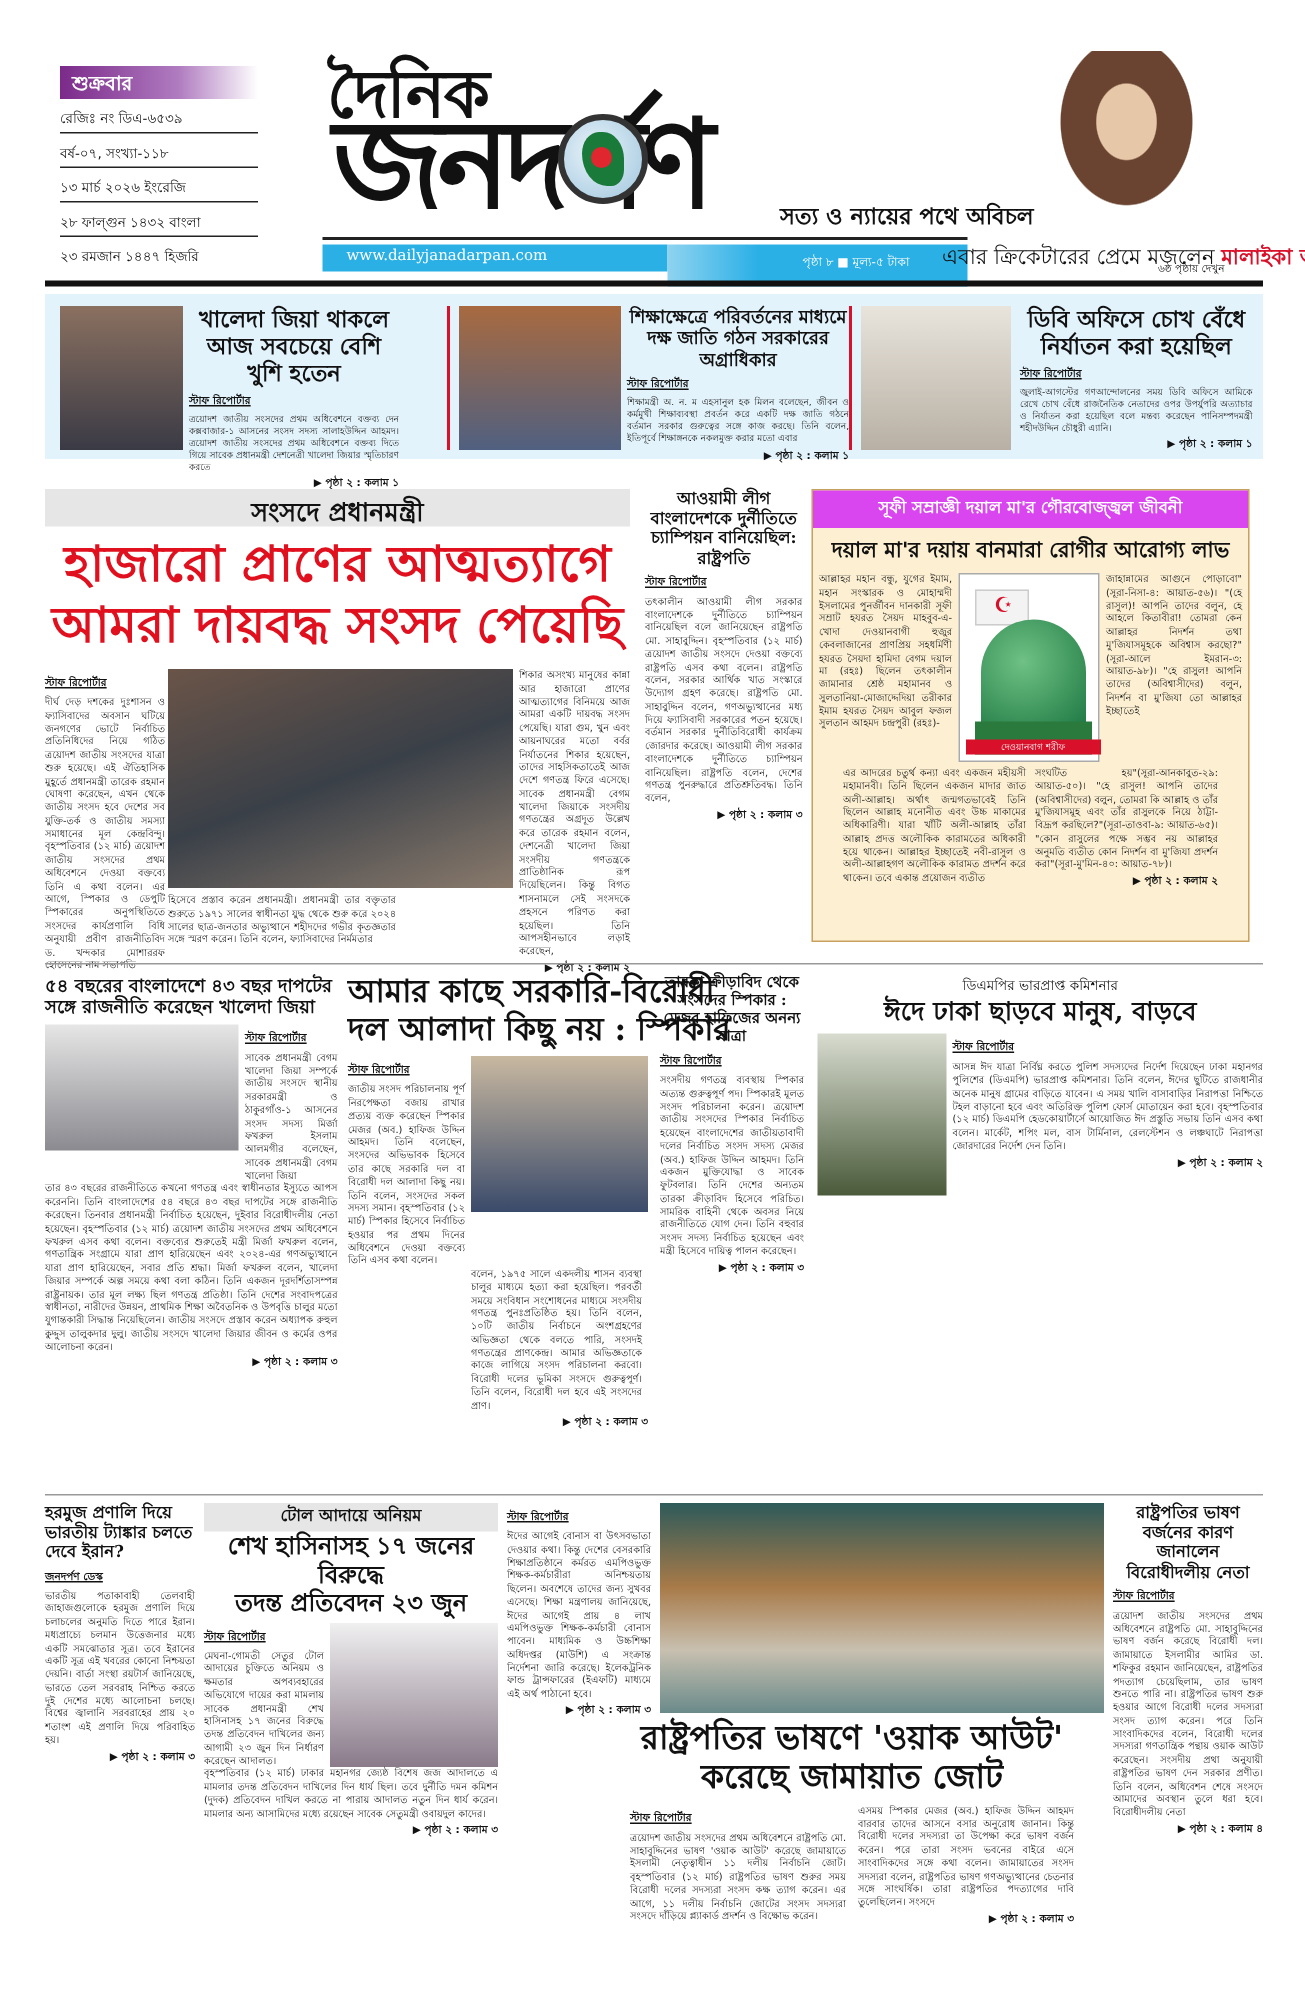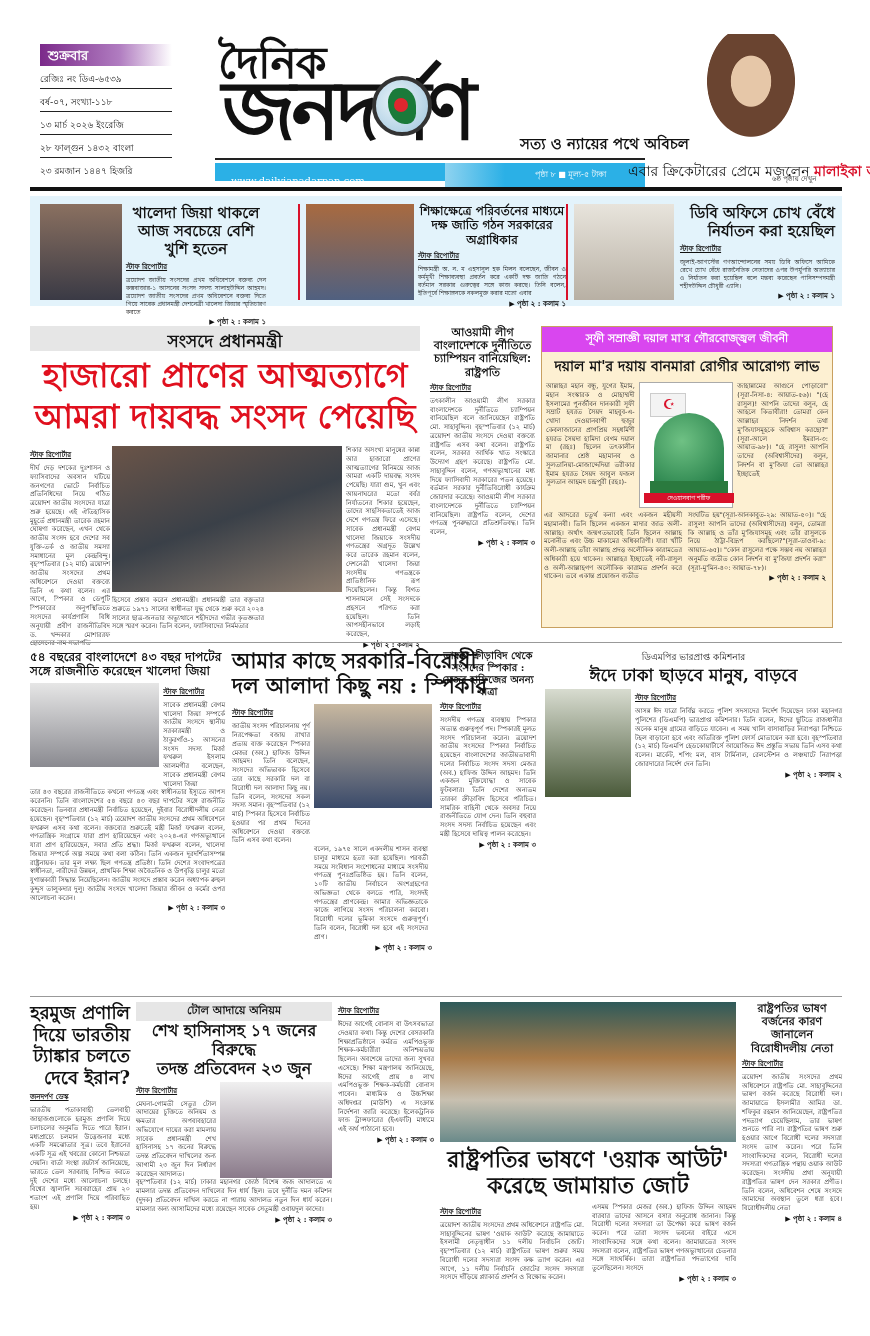--- a/index.html
+++ b/index.html
@@ -8,21 +8,21 @@
 
 .dayband{left:40px;top:44px;width:132px;height:22px;background:linear-gradient(90deg,#7b2a8a 0%,#b07cc0 60%,#fff 100%);color:#fff;font-size:13px;padding:2px 8px;font-weight:bold}
 .meta-row{left:40px;width:132px;height:23px;font-size:9px;padding-top:6px;border-bottom:1.5px solid #222}
 .logo-small{left:218px;top:30px;font-size:44px;font-weight:bold;font-family:"DejaVu Serif",serif;letter-spacing:-1px}
 .logo-big{left:222px;top:70px;font-size:82px;font-weight:900;font-family:"DejaVu Sans",sans-serif;letter-spacing:-4px;line-height:1}
 .flag-circle{left:372px;top:76px;width:60px;height:60px;border-radius:50%;border:4px solid #333;background:radial-gradient(circle at 40% 40%,#e9f3f9,#9fc6de);display:flex;align-items:center;justify-content:center}
 .flag-map{width:28px;height:36px;background:#1a7a3a;border-radius:40% 50% 30% 60%;position:relative}
 .flag-map:after{content:"";position:absolute;left:6px;top:10px;width:14px;height:14px;border-radius:50%;background:#e0262f}
 .tagline{left:520px;top:132px;font-size:15px;font-weight:bold;font-family:"DejaVu Serif",serif}
 .rule-thin{left:215px;top:158px;width:430px;height:2px;background:#222}
-.urlbar{left:215px;top:163px;width:230px;height:18px;background:#2bb0e6;color:#fff;font-size:10px;font-family:"DejaVu Serif",serif;padding:12px 0 0 16px}
+.urlbar{left:215px;top:163px;width:230px;height:18px;background:#2bb0e6;color:#fff;font-size:10px;font-family:"DejaVu Serif",serif;padding:2px 0 0 16px}
 .pricebar{left:445px;top:163px;width:200px;height:28px;background:linear-gradient(90deg,#8fd3f0 0%,#2bb0e6 30%);color:#fff;font-size:8px;padding:5px 0 0 90px}
 .rule-thick{left:30px;top:187px;width:812px;height:4px;background:#111}
 .celeb-photo{left:695px;top:34px;width:112px;height:118px;background:radial-gradient(ellipse at 50% 40%,#e6c7a8 0 25%,#6a4430 26% 55%,#fff 56%)}
 .celeb-cap{left:628px;top:160px;font-size:14px;white-space:nowrap}
 .celeb-cap b{color:#d9102a}
 .celeb-see{left:772px;top:173px;font-size:7px}
 
 .strip{left:30px;top:196px;width:812px;height:110px;background:#e3f3fb}
 .vred{width:2px;background:#d9102a}
 .photo{background:#7d6a5a}
@@ -82,21 +82,21 @@
 <div class="abs photo" style="left:306px;top:204px;width:108px;height:96px;background:linear-gradient(#a86a40,#506080)"></div>
 <div class="abs" style="left:418px;top:204px;width:148px">
   <div class="hd" style="font-size:12px;text-align:center">শিক্ষাক্ষেত্রে পরিবর্তনের মাধ্যমে দক্ষ জাতি গঠন সরকারের অগ্রাধিকার</div>
   <div class="rep">স্টাফ রিপোর্টার</div>
   <div class="body" style="font-size:6px">শিক্ষামন্ত্রী অ. ন. ম এহসানুল হক মিলন বলেছেন, জীবন ও কর্মমুখী শিক্ষাব্যবস্থা প্রবর্তন করে একটি দক্ষ জাতি গঠনে বর্তমান সরকার গুরুত্বের সঙ্গে কাজ করছে। তিনি বলেন, ইতিপূর্বে শিক্ষাঙ্গনকে নকলমুক্ত করার মতো এবার</div>
   <div class="cont">▶ পৃষ্ঠা ২ : কলাম ১</div>
 </div>
 <div class="abs vred" style="left:566px;top:204px;height:96px"></div>
 <div class="abs photo" style="left:574px;top:204px;width:100px;height:96px;background:linear-gradient(#e8e4dc,#b8b0a4)"></div>
 <div class="abs" style="left:680px;top:204px;width:155px">
-  <div class="hd" style="font-size:15px;text-align:right">ডিবি অফিসে চোখ বেঁধে নির্যাতন করা হয়েছিল</div>
+  <div class="hd" style="font-size:15px;text-align:center">ডিবি অফিসে চোখ বেঁধে নির্যাতন করা হয়েছিল</div>
   <div class="rep">স্টাফ রিপোর্টার</div>
   <div class="body" style="font-size:6px">জুলাই-আগস্টের গণআন্দোলনের সময় ডিবি অফিসে আমিকে রেখে চোখ বেঁধে রাজনৈতিক নেতাদের ওপর উপর্যুপরি অত্যাচার ও নির্যাতন করা হয়েছিল বলে মন্তব্য করেছেন পানিসম্পদমন্ত্রী শহীদউদ্দিন চৌধুরী এ্যানি।</div>
   <div class="cont">▶ পৃষ্ঠা ২ : কলাম ১</div>
 </div>
 
 <div class="abs kicker">সংসদে প্রধানমন্ত্রী</div>
 <div class="abs lead-red">
   <div>হাজারো প্রাণের আত্মত্যাগে</div>
   <div>আমরা দায়বদ্ধ সংসদ পেয়েছি</div>
 </div>
@@ -124,21 +124,21 @@
   <div style="display:flex;gap:4px;padding:0 4px">
     <div class="body" style="width:90px">আল্লাহর মহান বন্ধু, যুগের ইমাম, মহান সংস্কারক ও মোহাম্মদী ইসলামের পুনর্জীবন দানকারী সূফী সম্রাট হযরত সৈয়দ মাহবুব-এ-খোদা দেওয়ানবাগী হুজুর কেবলাজানের প্রাণপ্রিয় সহধর্মিণী হযরত সৈয়দা হামিদা বেগম দয়াল মা (রহঃ) ছিলেন তৎকালীন জামানার শ্রেষ্ঠ মহামানব ও সুলতানিয়া-মোজাদ্দেদিয়া তরীকার ইমাম হযরত সৈয়দ আবুল ফজল সুলতান আহমদ চন্দ্রপুরী (রহঃ)-</div>
     <div class="dome" style="width:96px;height:126px">
       <div class="flag-w"></div>
       <div class="dome-top" style="left:14px"></div>
       <div class="dome-base" style="left:10px"></div>
       <div class="dome-label" style="left:4px">দেওয়ানবাগ শরীফ</div>
     </div>
     <div class="body" style="width:92px">জাহান্নামের আগুনে পোড়াবো"(সূরা-নিসা-৪: আয়াত-৫৬)। "(হে রাসুল)! আপনি তাদের বলুন, হে আহলে কিতাবীরা! তোমরা কেন আল্লাহর নিদর্শন তথা মু'জিযাসমূহকে অবিশ্বাস করছো?" (সূরা-আলে ইমরান-৩: আয়াত-৯৮)। "হে রাসুল! আপনি তাদের (অবিশ্বাসীদের) বলুন, নিদর্শন বা মু'জিযা তো আল্লাহর ইচ্ছাতেই</div>
   </div>
-  <div style="display:flex;gap:6px;padding:3px 2px">
+  <div style="display:flex;gap:6px;padding:3px 20px">
     <div class="body" style="width:138px">এর আদরের চতুর্থ কন্যা এবং একজন মহীয়সী মহামানবী। তিনি ছিলেন একজন মাদার জাত অলী-আল্লাহ। অর্থাৎ জন্মগতভাবেই তিনি ছিলেন আল্লাহ মনোনীত এবং উচ্চ মাকামের অধিকারিণী। যারা খাঁটি অলী-আল্লাহ তাঁরা আল্লাহ প্রদত্ত অলৌকিক কারামতের অধিকারী হয়ে থাকেন। আল্লাহর ইচ্ছাতেই নবী-রাসুল ও অলী-আল্লাহগণ অলৌকিক কারামত প্রদর্শন করে থাকেন। তবে একান্ত প্রয়োজন ব্যতীত</div>
     <div style="width:138px">
       <div class="body">সংঘটিত হয়"(সূরা-আনকাবুত-২৯: আয়াত-৫০)। "হে রাসুল! আপনি তাদের (অবিশ্বাসীদের) বলুন, তোমরা কি আল্লাহ ও তাঁর মু'জিযাসমূহ এবং তাঁর রাসুলকে নিয়ে ঠাট্টা-বিদ্রূপ করছিলে?"(সূরা-তাওবা-৯: আয়াত-৬৫)। "কোন রাসুলের পক্ষে সম্ভব নয় আল্লাহর অনুমতি ব্যতীত কোন নিদর্শন বা মু'জিযা প্রদর্শন করা"(সূরা-মু'মিন-৪০: আয়াত-৭৮)।</div>
       <div class="cont">▶ পৃষ্ঠা ২ : কলাম ২</div>
     </div>
   </div>
 </div>
 
 <div class="abs hr" style="left:30px;top:642px;width:812px"></div>
 
@@ -189,21 +189,21 @@
       <div class="rep">স্টাফ রিপোর্টার</div>
       <div class="body">আসন্ন ঈদ যাত্রা নির্বিঘ্ন করতে পুলিশ সদস্যদের নির্দেশ দিয়েছেন ঢাকা মহানগর পুলিশের (ডিএমপি) ভারপ্রাপ্ত কমিশনার। তিনি বলেন, ঈদের ছুটিতে রাজধানীর অনেক মানুষ গ্রামের বাড়িতে যাবেন। এ সময় খালি বাসাবাড়ির নিরাপত্তা নিশ্চিতে টহল বাড়ানো হবে এবং অতিরিক্ত পুলিশ ফোর্স মোতায়েন করা হবে। বৃহস্পতিবার (১২ মার্চ) ডিএমপি হেডকোয়ার্টার্সে আয়োজিত ঈদ প্রস্তুতি সভায় তিনি এসব কথা বলেন। মার্কেট, শপিং মল, বাস টার্মিনাল, রেলস্টেশন ও লঞ্চঘাটে নিরাপত্তা জোরদারের নির্দেশ দেন তিনি।</div>
       <div class="cont">▶ পৃষ্ঠা ২ : কলাম ২</div>
     </div>
   </div>
 </div>
 
 <div class="abs hr" style="left:30px;top:996px;width:812px"></div>
 
 <div class="abs" style="left:30px;top:1002px;width:100px">
-  <div class="hd" style="font-size:18px;text-align:right">হরমুজ প্রণালি দিয়ে ভারতীয় ট্যাঙ্কার চলতে দেবে ইরান?</div>
+  <div class="hd" style="font-size:11px;text-align:left">হরমুজ প্রণালি দিয়ে ভারতীয় ট্যাঙ্কার চলতে দেবে ইরান?</div>
   <div class="rep">জনদর্পণ ডেস্ক</div>
   <div class="body">ভারতীয় পতাকাবাহী তেলবাহী জাহাজগুলোকে হরমুজ প্রণালি দিয়ে চলাচলের অনুমতি দিতে পারে ইরান। মধ্যপ্রাচ্যে চলমান উত্তেজনার মধ্যে একটি সমঝোতার সূত্র। তবে ইরানের একটি সূত্র এই খবরের কোনো নিশ্চয়তা দেয়নি। বার্তা সংস্থা রয়টার্স জানিয়েছে, ভারতে তেল সরবরাহ নিশ্চিত করতে দুই দেশের মধ্যে আলোচনা চলছে। বিশ্বের জ্বালানি সরবরাহের প্রায় ২০ শতাংশ এই প্রণালি দিয়ে পরিবাহিত হয়।</div>
   <div class="cont">▶ পৃষ্ঠা ২ : কলাম ৩</div>
 </div>
 
 <div class="abs" style="left:136px;top:1002px;width:196px">
   <div class="grey-kick">টোল আদায়ে অনিয়ম</div>
   <div class="hd" style="font-size:16px;text-align:center">
     <div>শেখ হাসিনাসহ ১৭ জনের বিরুদ্ধে</div>
     <div>তদন্ত প্রতিবেদন ২৩ জুন</div>
@@ -219,21 +219,21 @@
   <div class="cont">▶ পৃষ্ঠা ২ : কলাম ৩</div>
 </div>
 
 <div class="abs" style="left:338px;top:1002px;width:96px">
   <div class="rep">স্টাফ রিপোর্টার</div>
   <div class="body">ঈদের আগেই বোনাস বা উৎসবভাতা দেওয়ার কথা। কিন্তু দেশের বেসরকারি শিক্ষাপ্রতিষ্ঠানে কর্মরত এমপিওভুক্ত শিক্ষক-কর্মচারীরা অনিশ্চয়তায় ছিলেন। অবশেষে তাদের জন্য সুখবর এসেছে। শিক্ষা মন্ত্রণালয় জানিয়েছে, ঈদের আগেই প্রায় ৪ লাখ এমপিওভুক্ত শিক্ষক-কর্মচারী বোনাস পাবেন। মাধ্যমিক ও উচ্চশিক্ষা অধিদপ্তর (মাউশি) এ সংক্রান্ত নির্দেশনা জারি করেছে। ইলেকট্রনিক ফান্ড ট্রান্সফারের (ইএফটি) মাধ্যমে এই অর্থ পাঠানো হবে।</div>
   <div class="cont">▶ পৃষ্ঠা ২ : কলাম ৩</div>
 </div>
 
 <div class="abs photo" style="left:440px;top:1002px;width:296px;height:140px;background:linear-gradient(#2e5a5a 0%,#a87a48 40%,#c8c0b0 70%,#6a8a8a 100%)"></div>
-<div class="abs" style="left:440px;top:1146px;width:296px">
+<div class="abs" style="left:420px;top:1146px;width:296px">
   <div class="hd" style="font-size:22px;text-align:center">
     <div>রাষ্ট্রপতির ভাষণে 'ওয়াক আউট'</div>
     <div>করেছে জামায়াত জোট</div>
   </div>
   <div style="display:flex;gap:8px;margin-top:4px">
     <div style="width:144px">
       <div class="rep">স্টাফ রিপোর্টার</div>
       <div class="body">ত্রয়োদশ জাতীয় সংসদের প্রথম অধিবেশনে রাষ্ট্রপতি মো. সাহাবুদ্দিনের ভাষণ 'ওয়াক আউট' করেছে জামায়াতে ইসলামী নেতৃত্বাধীন ১১ দলীয় নির্বাচনি জোট। বৃহস্পতিবার (১২ মার্চ) রাষ্ট্রপতির ভাষণ শুরুর সময় বিরোধী দলের সদস্যরা সংসদ কক্ষ ত্যাগ করেন। এর আগে, ১১ দলীয় নির্বাচনি জোটের সংসদ সদস্যরা সংসদে দাঁড়িয়ে প্ল্যাকার্ড প্রদর্শন ও বিক্ষোভ করেন।</div>
     </div>
     <div style="width:144px">

